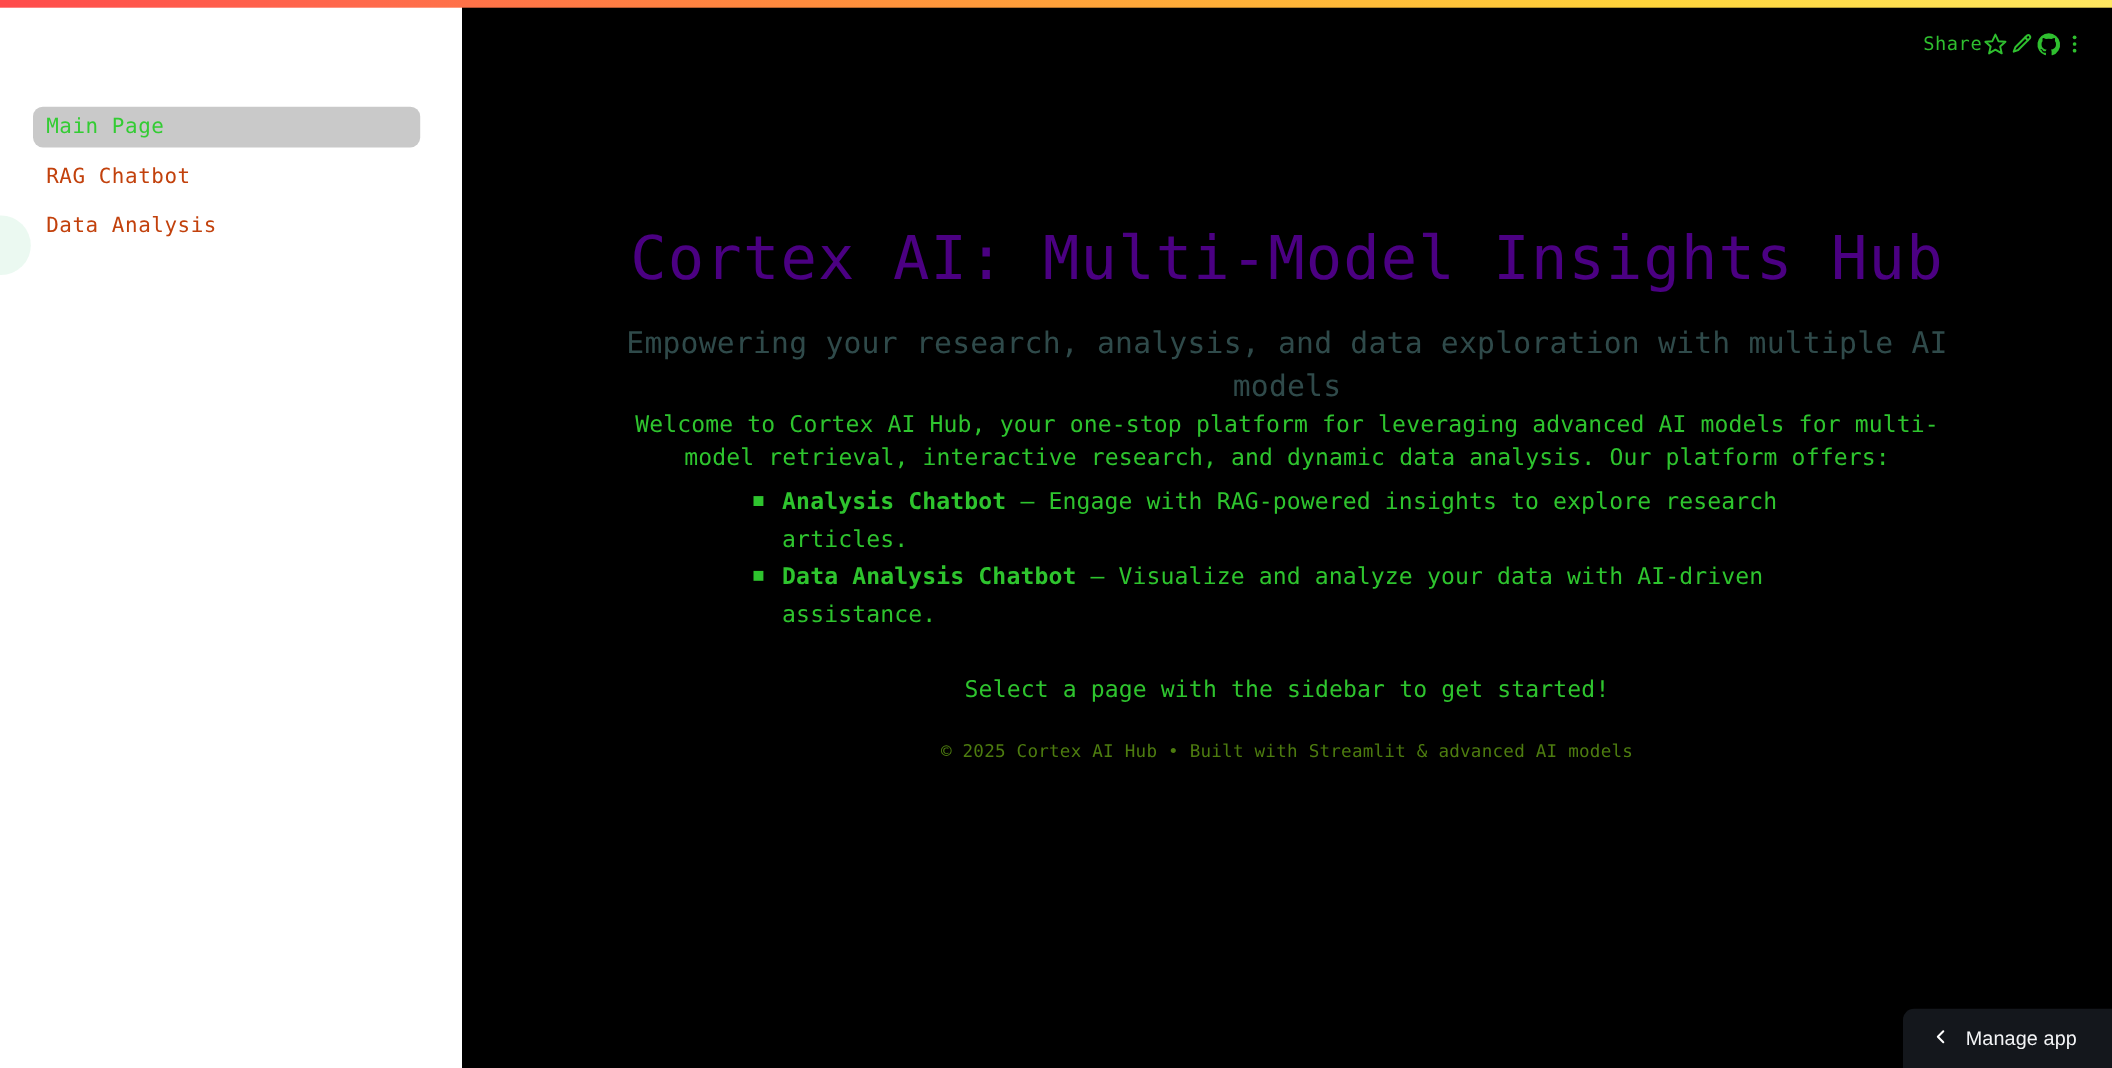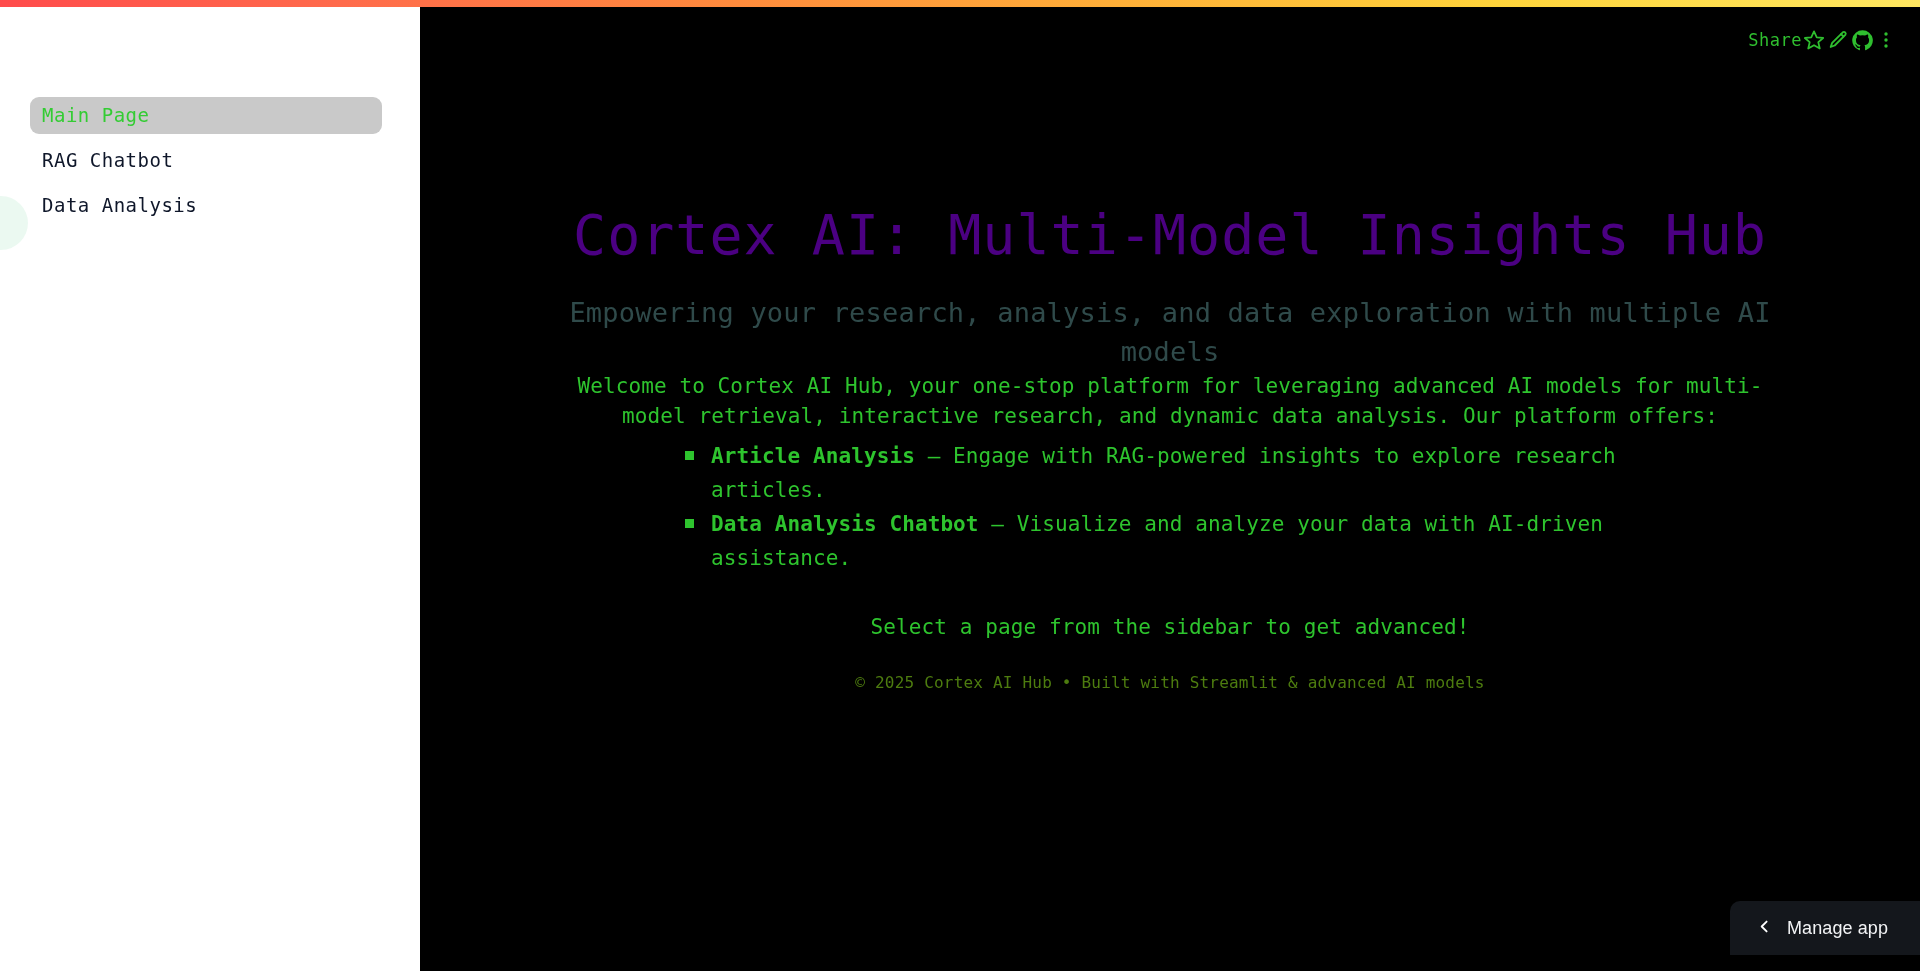--- a/index.html
+++ b/index.html
@@ -55,21 +55,21 @@
 
   .nav-item {
     display: block;
     width: 352px;
     height: 37px;
     line-height: 37px;
     padding-left: 12px;
     border-radius: 9px;
     font-size: 19px;
     letter-spacing: 0.5px;
-    color: #0f172a;
+    color: #c2410c;
     background: transparent;
     margin-bottom: 8px;
     white-space: nowrap;
     cursor: pointer;
   }
 
   .nav-item.selected {
     background: #c9c9c9;
     color: #33cc33;
   }
@@ -195,21 +195,21 @@
     margin-top: 34px;
     font-size: 16px;
     color: #4d7c0f;
     letter-spacing: 0.2px;
   }
 
   
   #manage-app-button {
     position: absolute;
     right: 0;
-    bottom: 16px;
+    bottom: 0;
     width: 190px;
     height: 54px;
     background: #14171c;
     border-top-left-radius: 10px;
     display: flex;
     align-items: center;
     gap: 14px;
     padding-left: 26px;
     cursor: pointer;
     z-index: 40;
@@ -292,28 +292,28 @@
   <div id="content">
 
     <h1 id="page-title">Cortex AI: Multi-Model Insights Hub</h1>
 
     <p id="page-subtitle">Empowering your research, analysis, and data exploration with multiple AI models</p>
 
     <p id="intro-paragraph">Welcome to Cortex AI Hub, your one-stop platform for leveraging advanced AI models for multi-model retrieval, interactive research, and dynamic data analysis. Our platform offers:</p>
 
     <ul id="feature-list">
       <li>
-        <span class="feat-name">Article Analysis</span><span> – Engage with RAG-powered insights to explore research articles.</span>
+        <span class="feat-name">Analysis Chatbot</span><span> – Engage with RAG-powered insights to explore research articles.</span>
       </li>
       <li>
         <span class="feat-name">Data Analysis Chatbot</span><span> – Visualize and analyze your data with AI-driven assistance.</span>
       </li>
     </ul>
 
-    <p id="cta-line">Select a page from the sidebar to get advanced!</p>
+    <p id="cta-line">Select a page with the sidebar to get started!</p>
 
     <p id="footer-note">© 2025 Cortex AI Hub • Built with Streamlit &amp; advanced AI models</p>
   </div>
 
   <div id="manage-app-button">
     <span>
       <svg width="17" height="17" viewBox="0 0 24 24" fill="none" stroke="#ffffff" stroke-width="2.6" stroke-linecap="round" stroke-linejoin="round">
         <polyline points="15 19 8 12 15 5"></polyline>
       </svg>
     </span>

